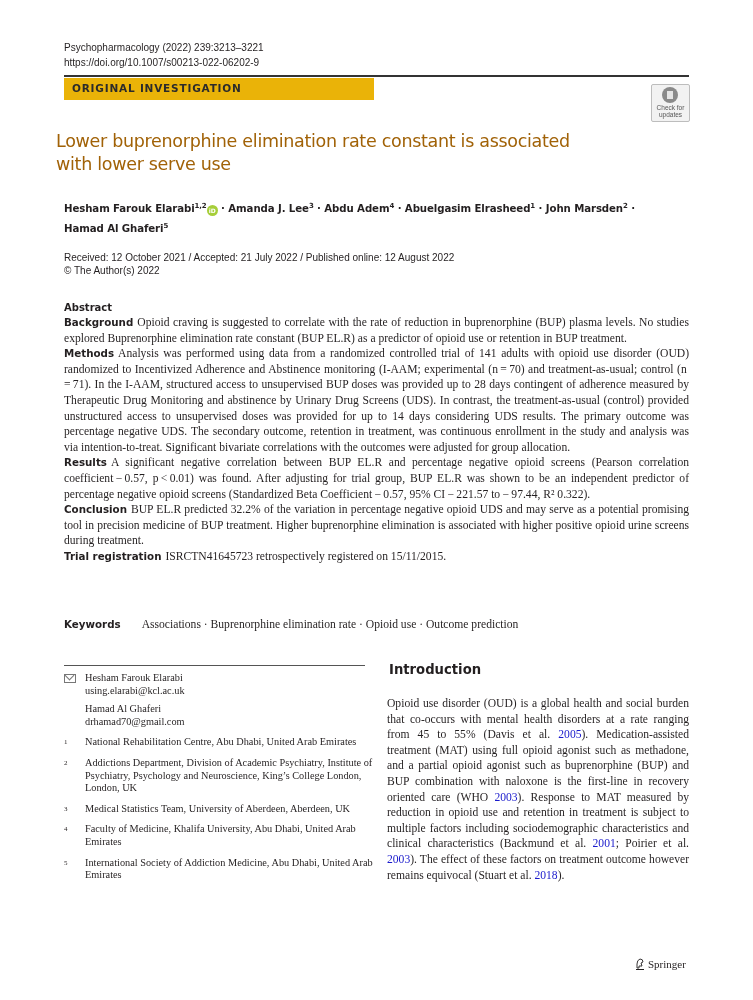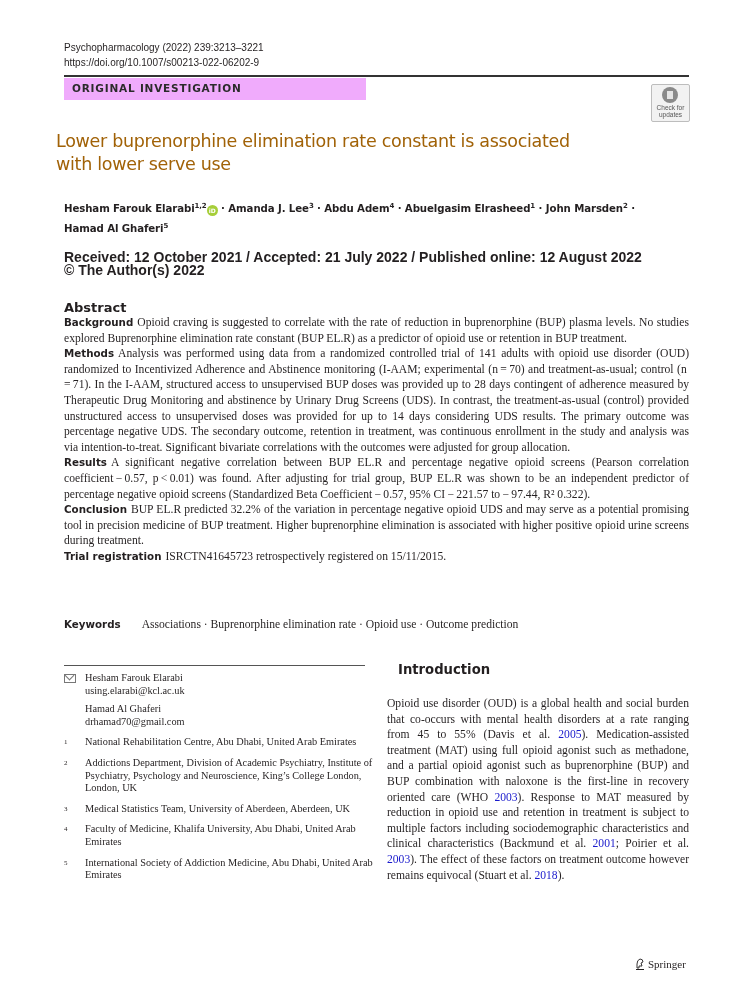--- a/index.html
+++ b/index.html
@@ -1,52 +1,52 @@
 <!DOCTYPE html>
 <html><head>
 <meta charset="utf-8">
 <style>
   html, body { margin: 0; padding: 0; background: #ffffff; }
   body { width: 753px; height: 1000px; position: relative; overflow: hidden; color: #231f20; }
 
   .journal-header { position: absolute; left: 64px; top: 40px; font-size: 10px; line-height: 15px; font-family: "Liberation Sans", sans-serif; color: #231f20; }
   .top-rule { position: absolute; left: 64px; top: 75px; width: 625px; height: 2px; background: #333; }
-  .article-type { position: absolute; left: 64px; top: 78px; width: 302px; height: 22px; background: #f0abfc; }
+  .article-type { position: absolute; left: 64px; top: 78px; width: 302px; height: 22px; background: #eab308; padding-left: 8px; }
   .article-type span { position: absolute; left: 8px; top: 4px; font-family: "DejaVu Sans", sans-serif; font-weight: bold; font-size: 10.5px; letter-spacing: 0.8px; color: #2b2b2b; }
 
   .crossmark { position: absolute; left: 651px; top: 84px; width: 37px; height: 36px; border: 1px solid #bdbdbd; background: #f2f2f2; border-radius: 2px; }
   .crossmark .circle { position: absolute; left: 10px; top: 2px; width: 16px; height: 16px; border-radius: 50%; background: #8a8a8a; }
   .crossmark .circle::after { content: ""; position: absolute; left: 5px; top: 4px; width: 6px; height: 8px; background: #e5e5e5; }
   .crossmark .txt { position: absolute; left: 0; top: 19px; width: 37px; text-align: center; font-family: "Liberation Sans", sans-serif; font-size: 6.5px; line-height: 7px; color: #555; }
 
   .title { position: absolute; left: 56px; top: 130px; width: 560px; font-family: "DejaVu Sans", sans-serif; font-size: 17.5px; line-height: 23px; color: #a16207; letter-spacing: -0.3px; }
 
   .authors { position: absolute; left: 64px; top: 198px; width: 600px; font-family: "DejaVu Sans", sans-serif; font-weight: bold; font-size: 10.2px; line-height: 16px; color: #231f20; letter-spacing: -0.1px; }
   .authors sup { font-size: 7px; }
   .orcid { display: inline-block; width: 11px; height: 11px; border-radius: 50%; background: #a6ce39; color: #fff; font-size: 6px; line-height: 11px; text-align: center; vertical-align: -1px; font-weight: bold; }
 
-  .dates { position: absolute; left: 64px; top: 251px; font-family: "Liberation Sans", sans-serif; font-size: 14px; line-height: 13px; color: #231f20; font-weight: bold; }
+  .dates { position: absolute; left: 64px; top: 251px; font-family: "Liberation Sans", sans-serif; font-size: 10px; line-height: 13px; color: #231f20; }
 
   .abstract { position: absolute; left: 64px; top: 300px; width: 625px; }
-  .abstract h2 { margin: 0; font-family: "DejaVu Sans", sans-serif; font-weight: bold; font-size: 13px; line-height: 15px; }
+  .abstract h2 { margin: 0; font-family: "DejaVu Sans", sans-serif; font-weight: bold; font-size: 10px; line-height: 15px; }
   .abs-para { font-family: "Liberation Serif", serif; font-size: 11.6px; line-height: 15.6px; text-align: justify; margin: 0; }
   .abs-para .lbl { font-family: "DejaVu Sans", sans-serif; font-weight: bold; font-size: 10.3px; margin-right: 4px; }
 
   .keywords { position: absolute; left: 64px; top: 617px; font-family: "Liberation Serif", serif; font-size: 11.6px; line-height: 15px; }
   .keywords .lbl { font-family: "DejaVu Sans", sans-serif; font-weight: bold; font-size: 10.3px; margin-right: 21px; }
 
   .aff-rule { position: absolute; left: 64px; top: 665px; width: 301px; height: 1px; background: #555; }
   .footnotes { position: absolute; left: 64px; top: 672px; width: 310px; font-family: "Liberation Serif", serif; font-size: 10.3px; line-height: 12.6px; color: #231f20; }
   .fn-row { position: relative; padding-left: 21px; margin-bottom: 8px; }
   .fn-mark { position: absolute; left: 0; top: 0; font-size: 7px; }
   .env-icon { position: absolute; left: 0; top: 2px; width: 10px; height: 7px; border: 1px solid #777; }
   .env-icon::before { content: ""; position: absolute; left: 1px; top: -3px; width: 6px; height: 6px; border-right: 1px solid #777; border-bottom: 1px solid #777; transform: rotate(45deg); }
 
   .intro { position: absolute; left: 387px; top: 661px; width: 302px; }
-  .intro h2 { margin: 0 0 17px 11px; font-family: "DejaVu Sans", sans-serif; font-weight: bold; font-size: 13.2px; line-height: 18px; }
+  .intro h2 { margin: 0 0 17px 2px; font-family: "DejaVu Sans", sans-serif; font-weight: bold; font-size: 13.2px; line-height: 18px; }
   .intro p { margin: 0; font-family: "Liberation Serif", serif; font-size: 11.6px; line-height: 15.6px; text-align: justify; }
   .cite { color: #1a1acc; }
 
   .springer { position: absolute; left: 635px; top: 958px; font-family: "Liberation Serif", serif; font-size: 11px; color: #231f20; }
   .springer-icon { display: inline-block; width: 10px; height: 12px; vertical-align: -2px; margin-right: 3px; }
 </style>
 </head>
 <body>
 
 <div class="journal-header">

